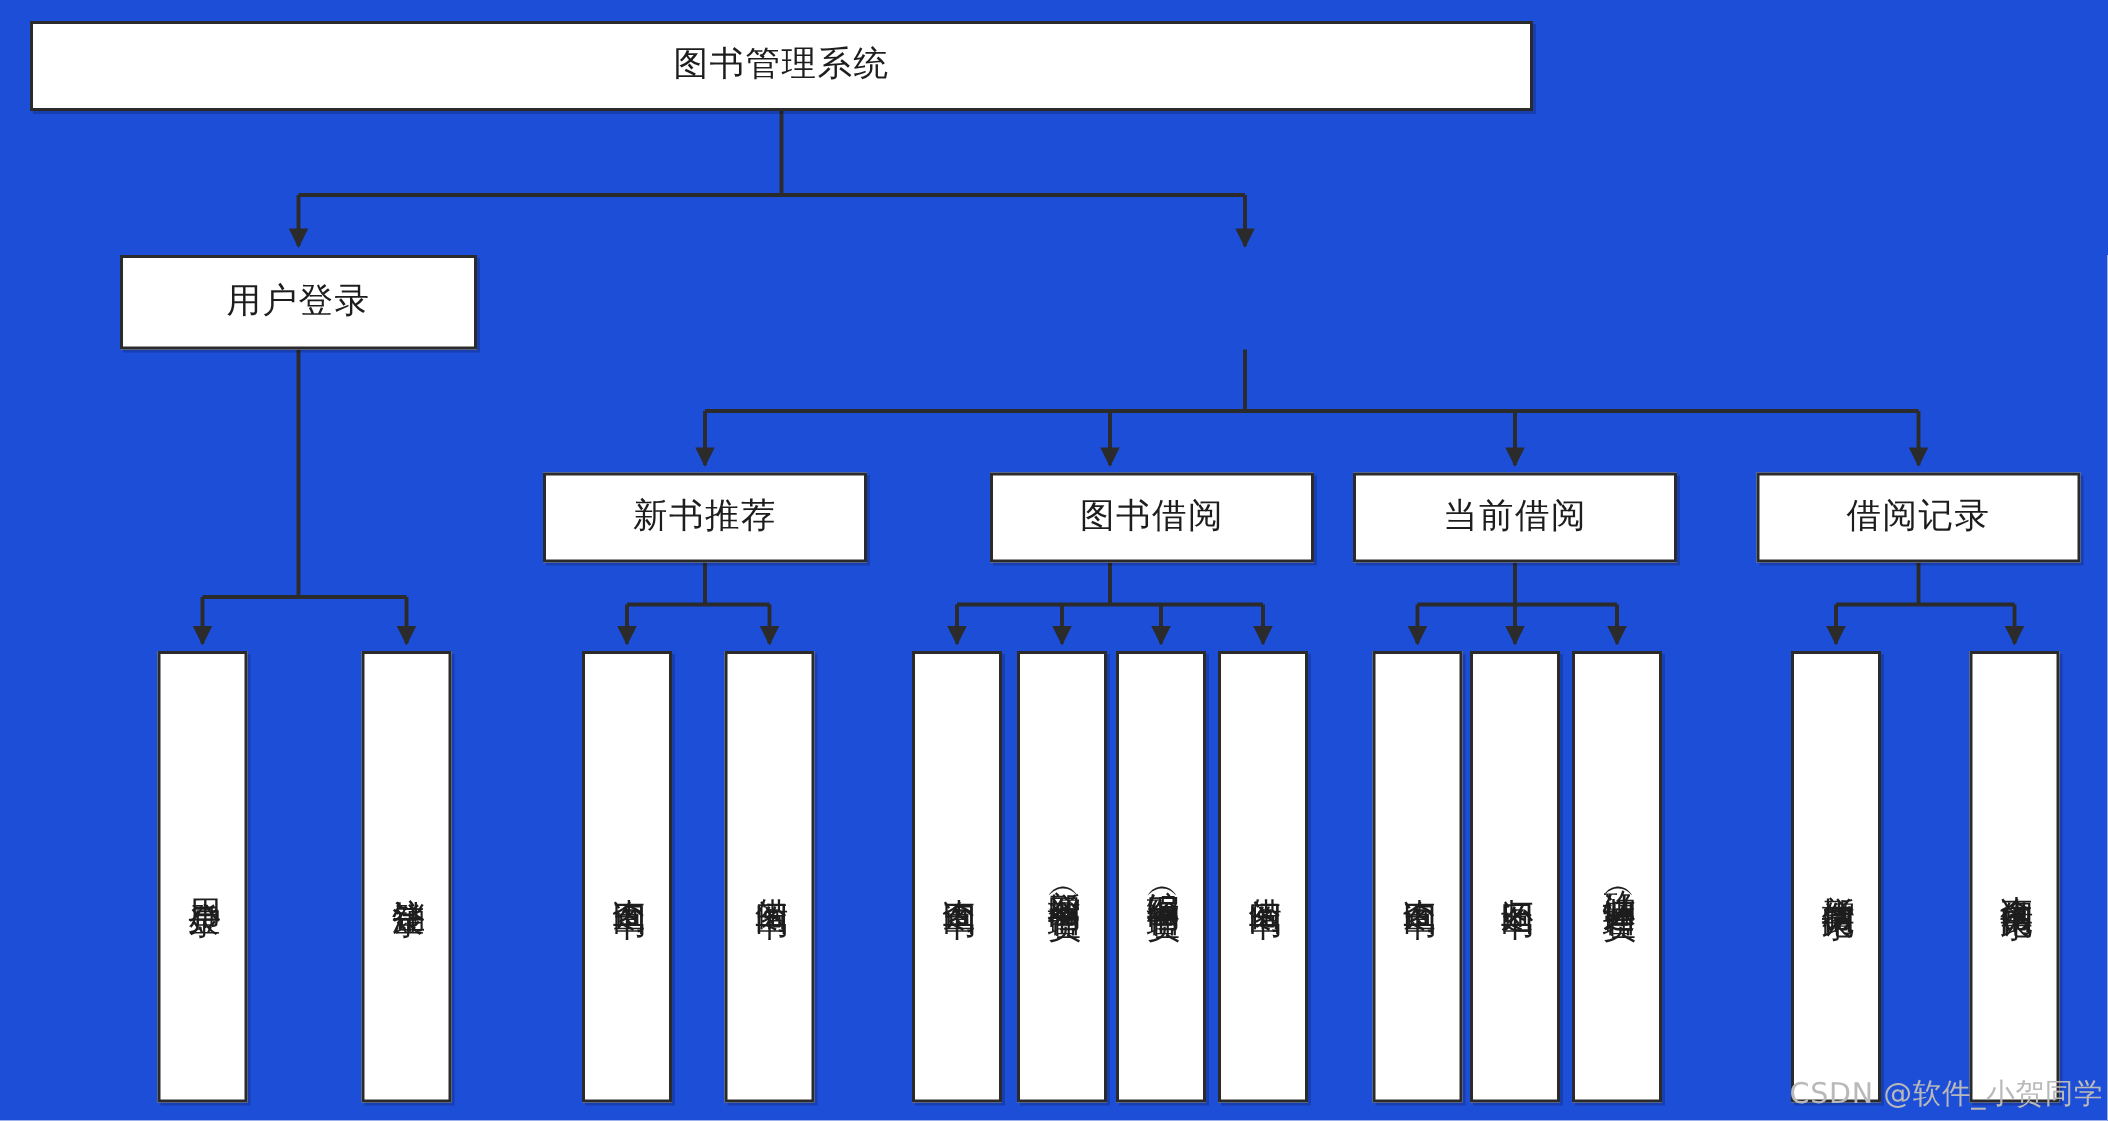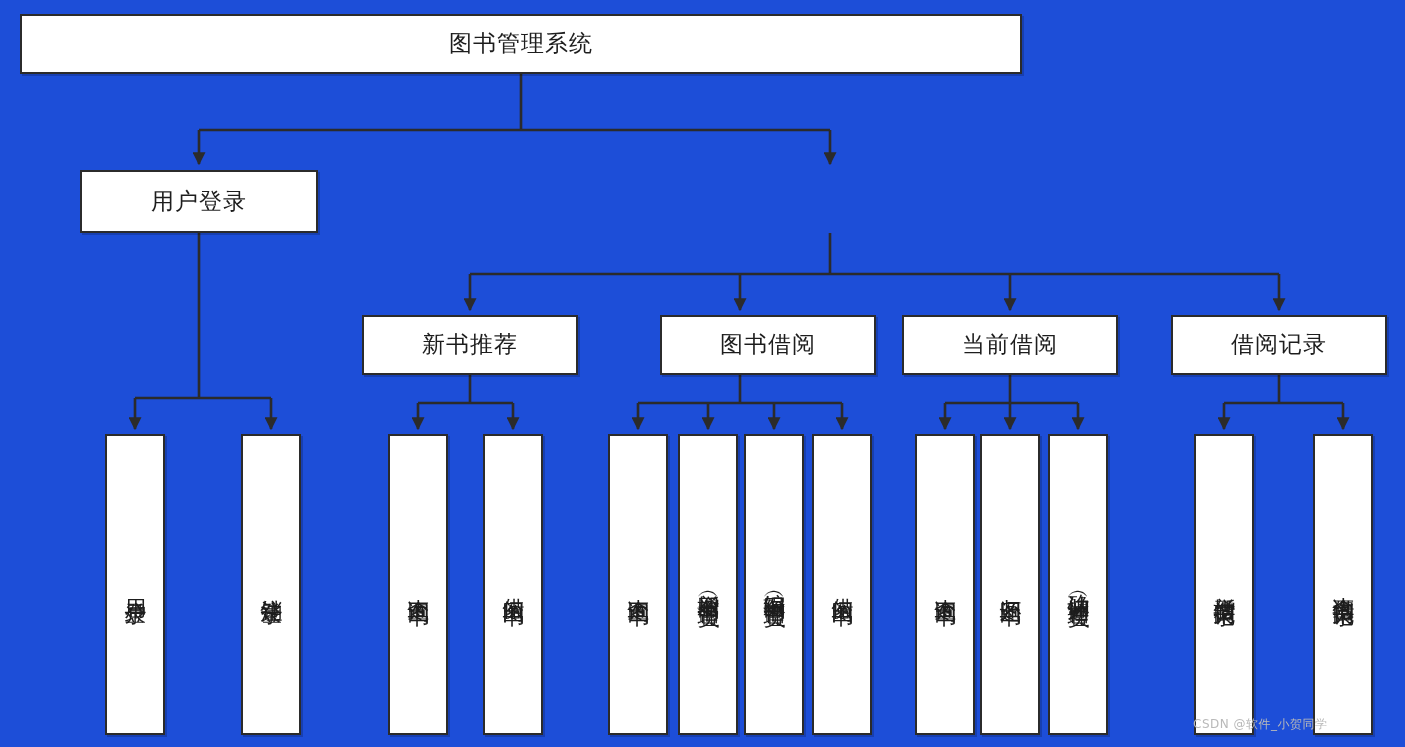--- a/index.html
+++ b/index.html
@@ -55,21 +55,21 @@
   }
   .node.vertical .vtext {
     writing-mode: vertical-rl;
     text-orientation: upright;
     display: block;
     text-align: center;
     white-space: normal;
   }
   .watermark {
     position: absolute;
-    font-size: 12px;
+    font-size: 19px;
     color: #b9b9b9;
     letter-spacing: 0.5px;
     white-space: nowrap;
     font-family: "DejaVu Sans", "Liberation Sans", sans-serif;
   }
 </style>
 </head>
 <body>
 
 <div id="diagram-root">

